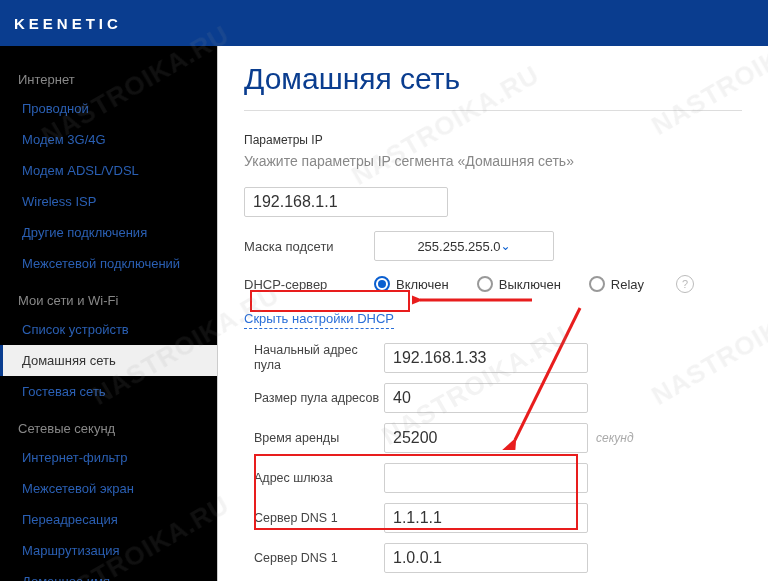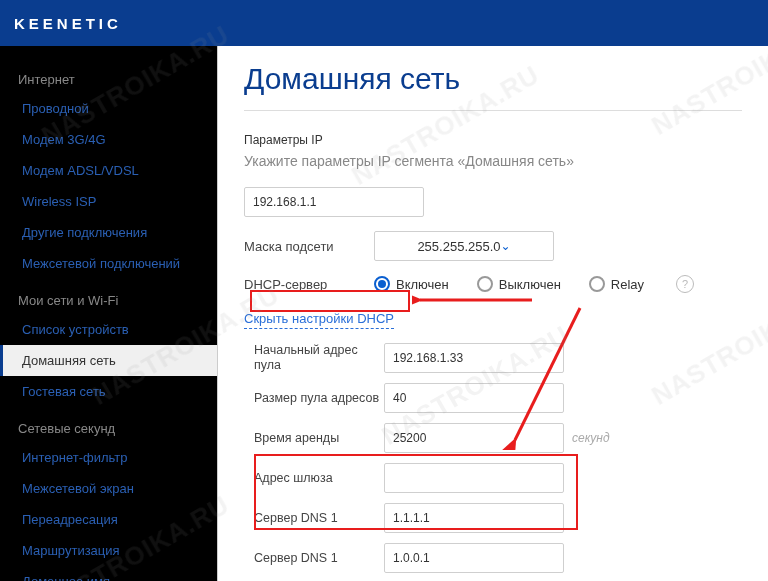--- a/index.html
+++ b/index.html
@@ -81,26 +81,26 @@
     display: flex;
     align-items: center;
     margin-bottom: 14px;
   }
   .form-row .label {
     width: 130px;
     color: #444;
     font-size: 13px;
   }
   .form-row input[type=text] {
-    width: 180px;
+    width: 204px;
     height: 30px;
     border: 1px solid #cfcfcf;
     border-radius: 2px;
     padding: 0 8px;
-    font-size: 12px;
+    font-size: 16px;
     color: #333;
   }
   .select-wrap {
     width: 180px;
     height: 30px;
     border: 1px solid #cfcfcf;
     border-radius: 2px;
     display: flex;
     align-items: center;
     justify-content: center;

